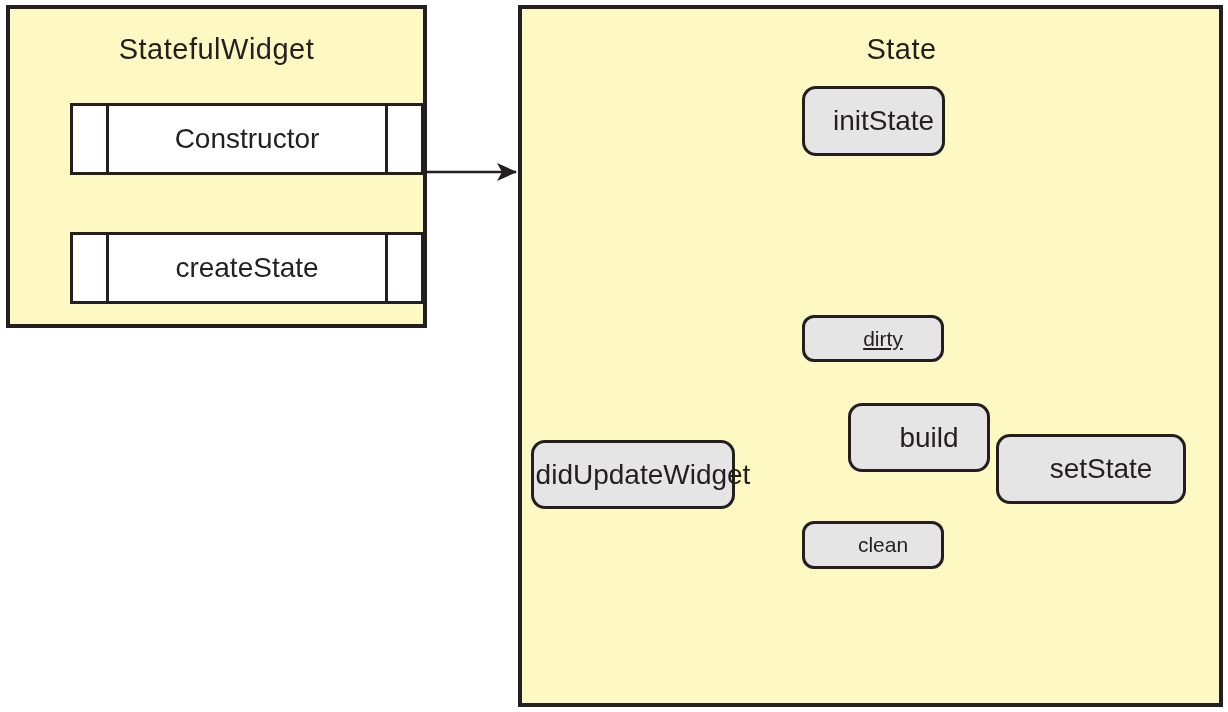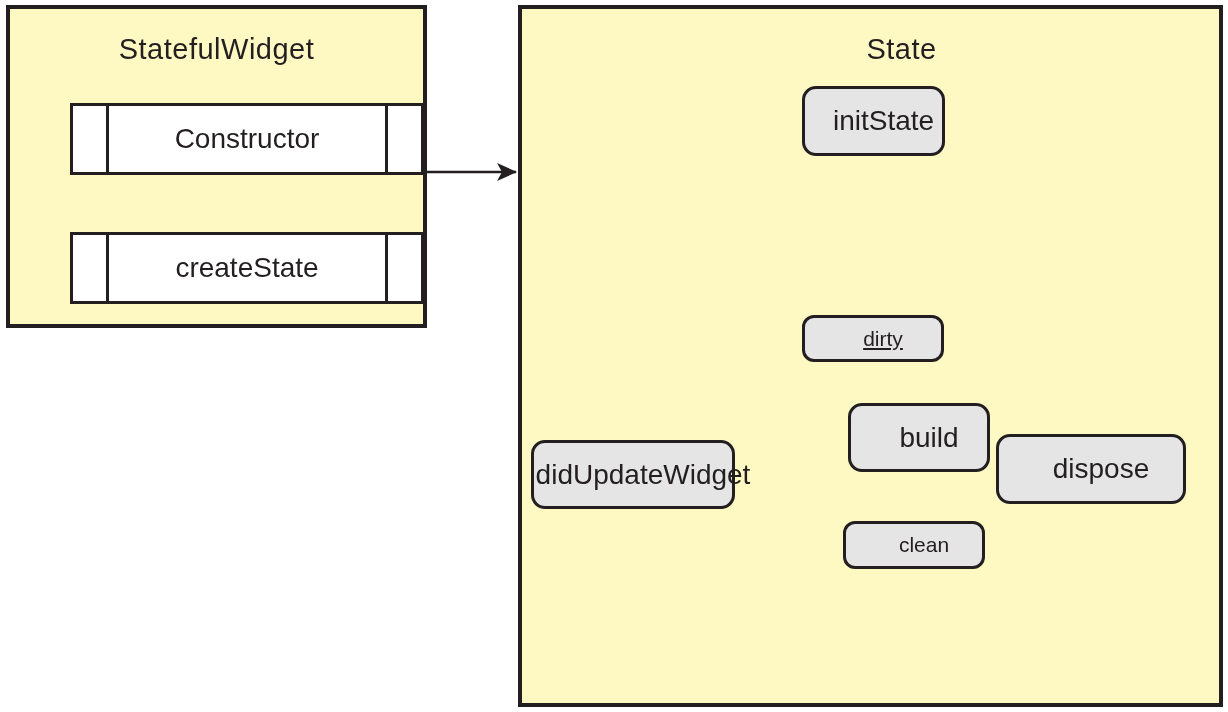--- a/index.html
+++ b/index.html
@@ -73,21 +73,21 @@
   .node.small {
     font-size: 21px;
     border-radius: 12px;
   }
   #node-initstate   { left: 802px; top: 86px;  width: 143px; height: 70px; }
   #node-didchange   { left: 636px; top: 206px; width: 473px; height: 70px; }
   #node-dirty       { left: 802px; top: 315px; width: 142px; height: 47px; text-decoration: underline; }
   #node-build       { left: 848px; top: 403px; width: 142px; height: 69px; }
   #node-didupdate   { left: 531px; top: 440px; width: 204px; height: 69px; }
   #node-setstate    { left: 996px; top: 434px; width: 190px; height: 70px; }
-  #node-clean       { left: 802px; top: 521px; width: 142px; height: 48px; margin-left: 41px; }
+  #node-clean       { left: 802px; top: 521px; width: 142px; height: 48px; }
   #node-dispose     { left: 802px; top: 615px; width: 142px; height: 71px; }
   #connector-layer {
     position: absolute;
     left: 0;
     top: 0;
     pointer-events: none;
   }
   #connector-layer line,
   #connector-layer polyline {
     stroke: #231f20;
@@ -143,19 +143,19 @@
   <div class="node small" id="node-dirty">
     <span>dirty</span>
   </div>
   <div class="node" id="node-build">
     <span>build</span>
   </div>
   <div class="node" id="node-didupdate">
     <span>didUpdateWidget</span>
   </div>
   <div class="node" id="node-setstate">
-    <span>dispose</span>
+    <span>setState</span>
   </div>
   <div class="node small" id="node-clean">
     <span>clean</span>
   </div>
 
 </div>
 
 </body></html>

